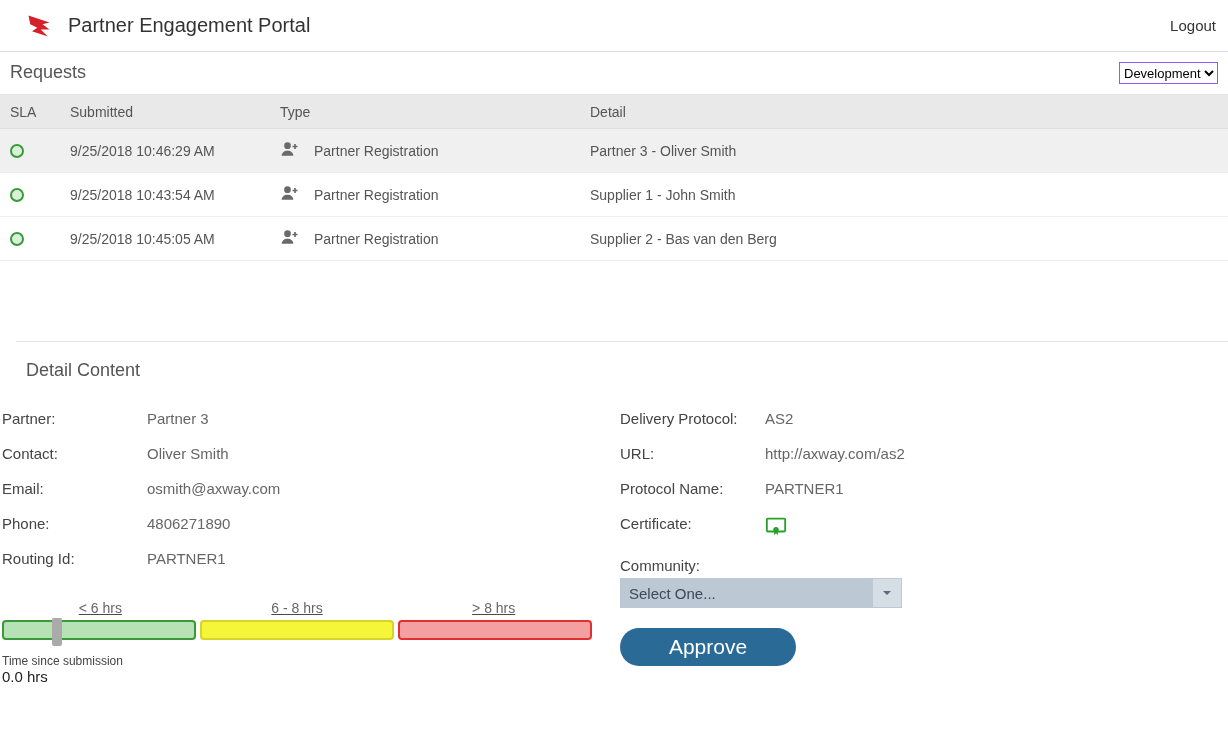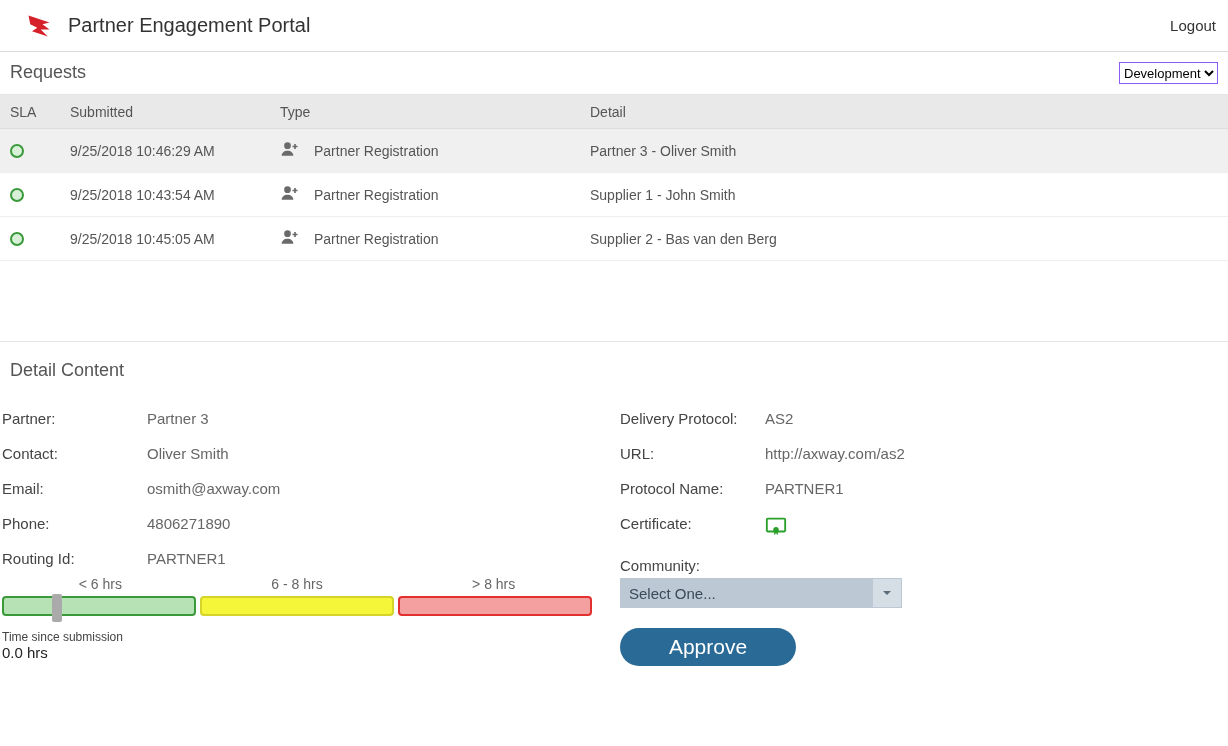--- a/index.html
+++ b/index.html
@@ -83,39 +83,40 @@
   .type-cell { display: flex; align-items: center; gap: 14px; }
   .type-icon svg { width: 20px; height: 20px; fill: #6a6a6a; }
 
   .detail-title {
     font-size: 18px;
     color: #555;
     padding: 18px 10px 10px 10px;
     font-weight: 400;
     border-top: 1px solid #e5e5e5;
     margin-top: 80px;
+    margin-left: 16px;
   }
 
   .detail-body {
     display: grid;
     grid-template-columns: 1fr 1fr;
     gap: 0 28px;
     padding: 10px 18px 20px 2px;
   }
   .field-row {
     display: grid;
     grid-template-columns: 145px 1fr;
     padding: 9px 0;
     color: #555;
     font-size: 15px;
   }
   .field-label { color: #444; }
   .field-value { color: #666; }
 
-  .sla-gauge { margin-top: 0; }
+  .sla-gauge { margin-top: 24px; text-decoration: underline; }
   .sla-labels {
     display: flex;
     color: #666;
     font-size: 14px;
     margin-bottom: 4px;
   }
   .sla-labels span { flex: 1; text-align: center; }
   .sla-bars {
     display: flex;
     gap: 0;

